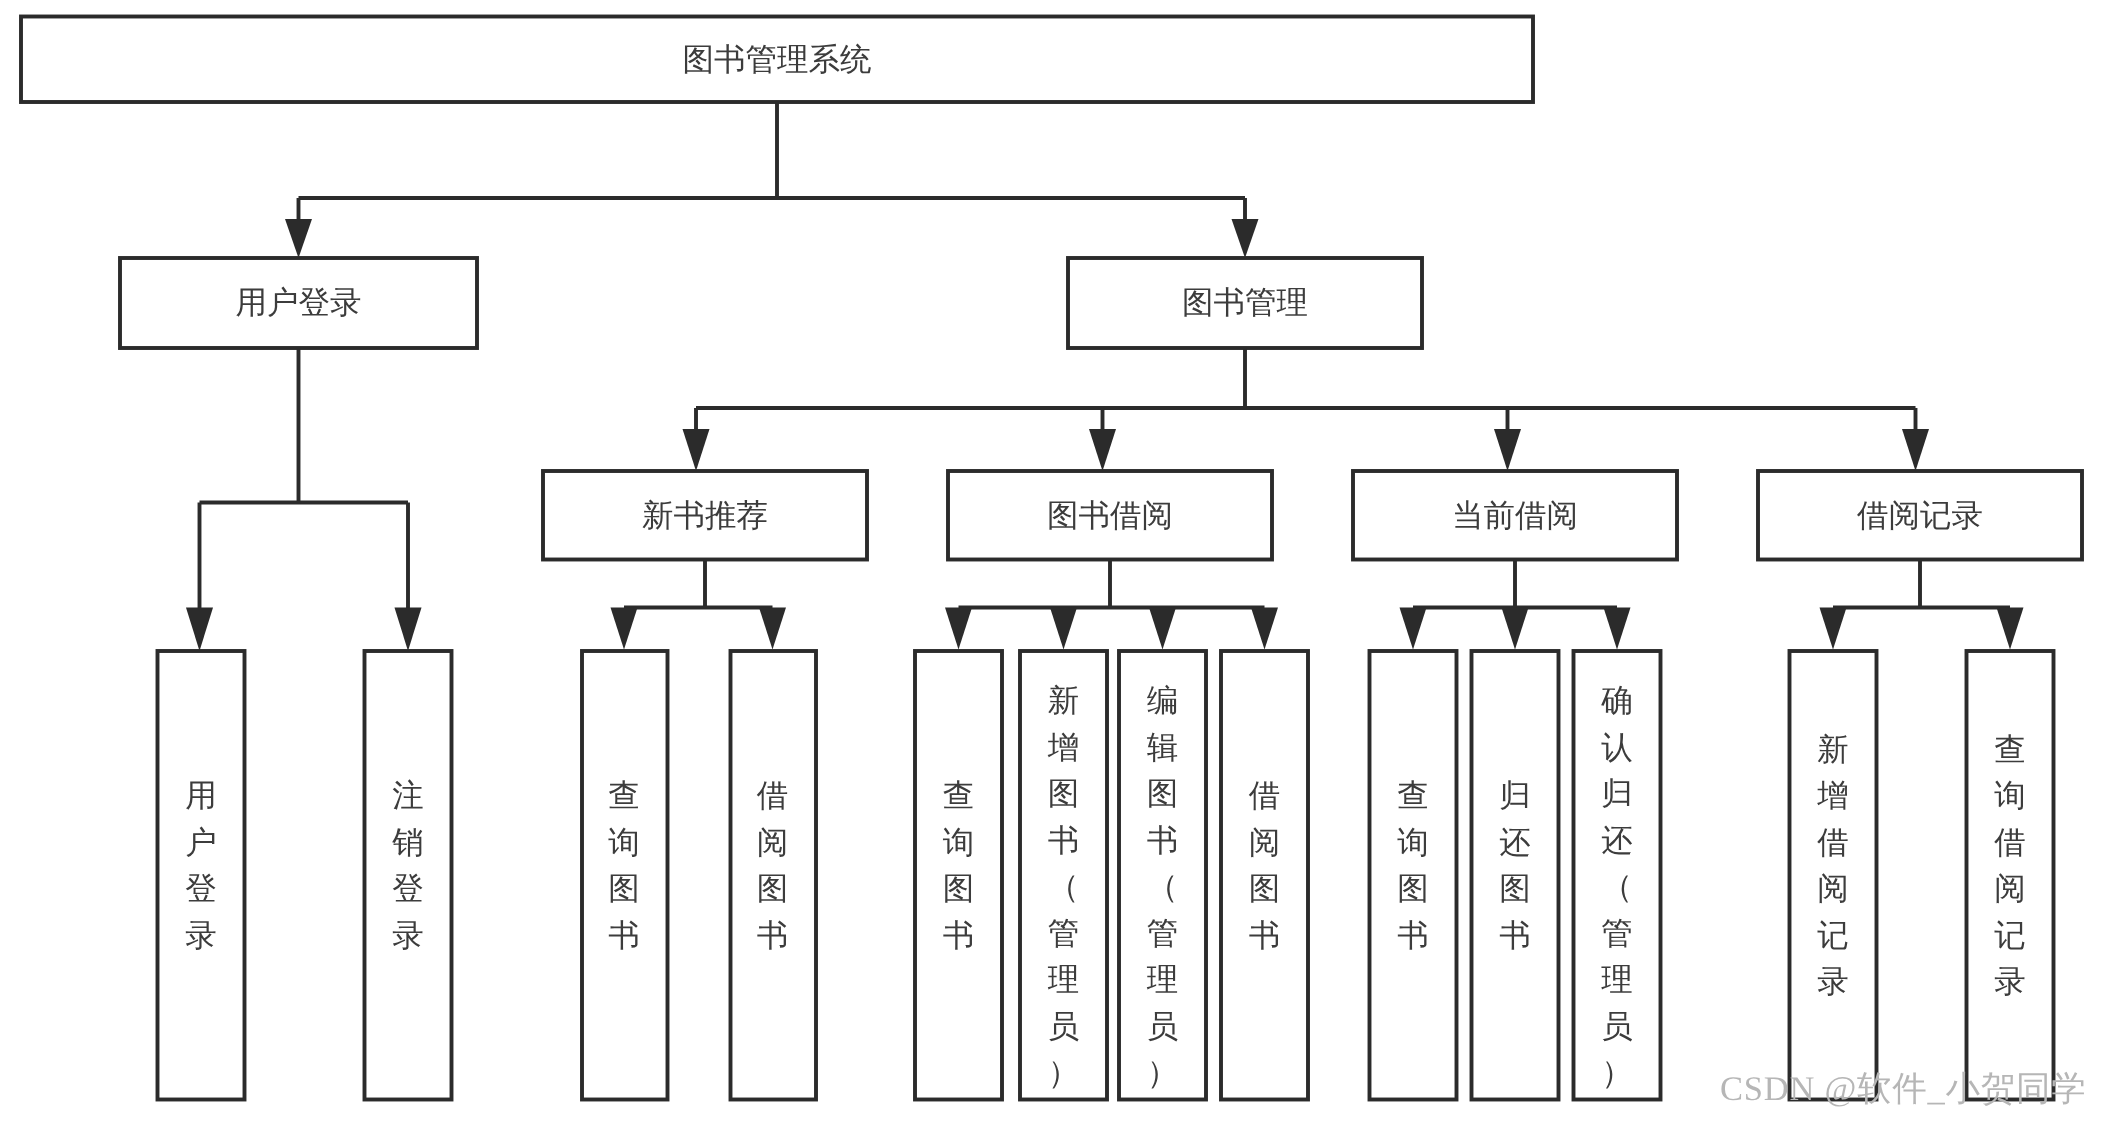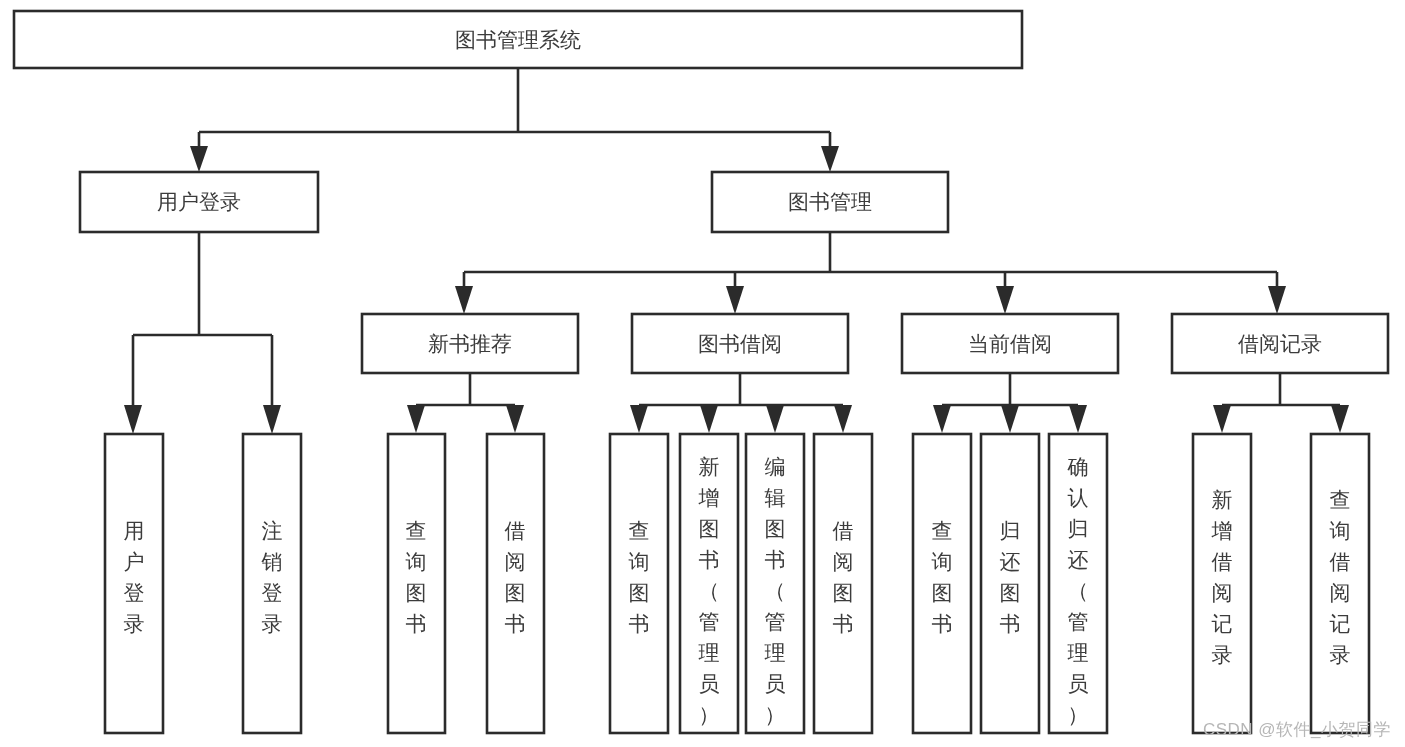--- a/index.html
+++ b/index.html
@@ -32,22 +32,22 @@
   .node-label-v{
     fill:#3c3c3c;
     font-family:"Liberation Sans","DejaVu Sans",sans-serif;
     font-size:21px;
     text-anchor:middle;
   }
   .watermark{
     position:absolute;
     right:14px;
     bottom:6px;
-    font-family:Liberation Sans, sans-serif;
-    font-size:17px;
+    font-family:Liberation Serif, serif;
+    font-size:23px;
     color:#b6b6b6;
     letter-spacing:0.5px;
     white-space:nowrap;
     pointer-events:none;
   }
 </style>
 </head>
 <body>
 
 <svg id="diagram" viewBox="0 0 1405 747" xmlns="http://www.w3.org/2000/svg">

